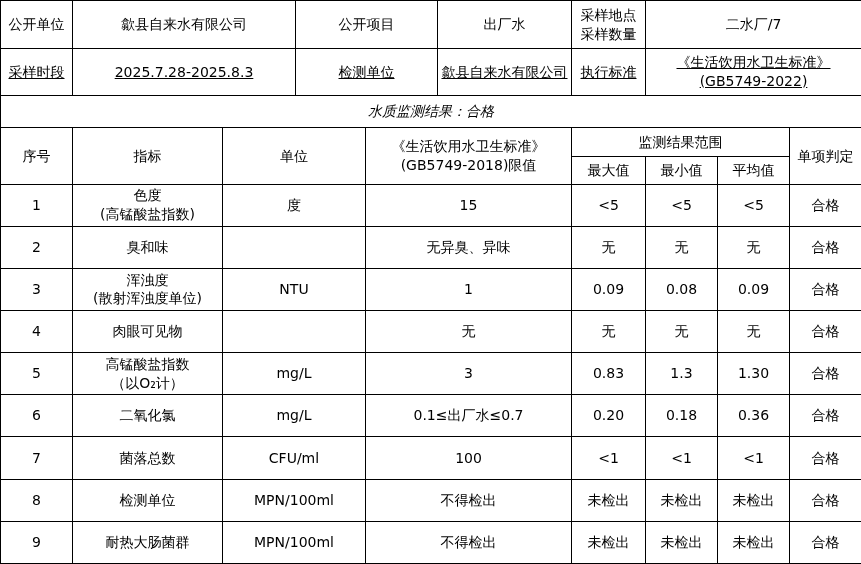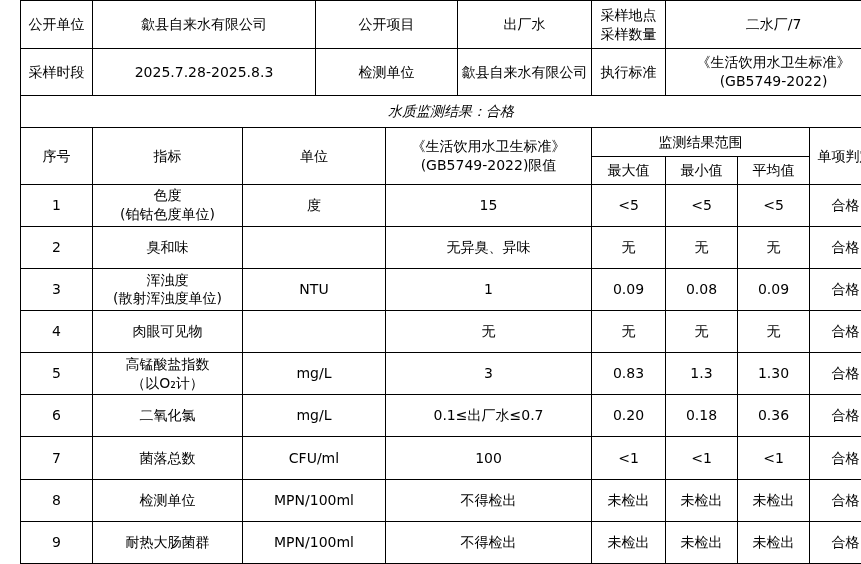--- a/index.html
+++ b/index.html
@@ -2,41 +2,40 @@
 <html><head>
 <meta charset="utf-8">
 <style>
   html, body { margin: 0; padding: 0; background: #ffffff; }
   .sheet {
     width: 861px;
     height: 564px;
     box-sizing: border-box;
     font-family: "DejaVu Sans", "Liberation Sans", sans-serif;
     color: #000;
-    padding-left: 20px;
   }
   table.report {
     width: 861px;
     height: 564px;
     border-collapse: collapse;
     table-layout: fixed;
     font-size: 14px;
   }
   table.report td {
     border: 1px solid #000;
     text-align: center;
     vertical-align: middle;
     padding: 1px 2px;
     line-height: 1.35;
     overflow: hidden;
     box-sizing: border-box;
   }
   .line { display: block; text-align: center; }
   tr.info-row-1 { height: 48px; }
-  tr.info-row-2 { height: 47px; }
+  tr.info-row-2 { height: 47px; text-decoration: underline; }
   tr.banner-row { height: 32px; font-style: italic; }
   tr.head-row-1 { height: 28px; }
   tr.head-row-2 { height: 28px; }
   tr.body-row   { height: 42px; }
 </style>
 </head>
 <body>
 
 <div class="sheet">
   <table class="report">
@@ -81,36 +80,36 @@
     <tr class="banner-row">
       <td colspan="10">水质监测结果：合格</td>
     </tr>
 
     <tr class="head-row-1">
       <td rowspan="2">序号</td>
       <td rowspan="2">指标</td>
       <td rowspan="2" colspan="2">单位</td>
       <td rowspan="2" colspan="2">
         <span class="line">《生活饮用水卫生标准》</span>
-        <span class="line">(GB5749-2022)限值</span>
+        <span class="line">(GB5749-2018)限值</span>
       </td>
       <td colspan="3">监测结果范围</td>
       <td rowspan="2">单项判定</td>
     </tr>
     <tr class="head-row-2">
       <td>最大值</td>
       <td>最小值</td>
       <td>平均值</td>
     </tr>
 
     <tr class="body-row">
       <td>1</td>
       <td>
         <span class="line">色度</span>
-        <span class="line">(铂钴色度单位)</span>
+        <span class="line">(高锰酸盐指数)</span>
       </td>
       <td colspan="2">度</td>
       <td colspan="2">15</td>
       <td>&lt;5</td>
       <td>&lt;5</td>
       <td>&lt;5</td>
       <td>合格</td>
     </tr>
     <tr class="body-row">
       <td>2</td>

